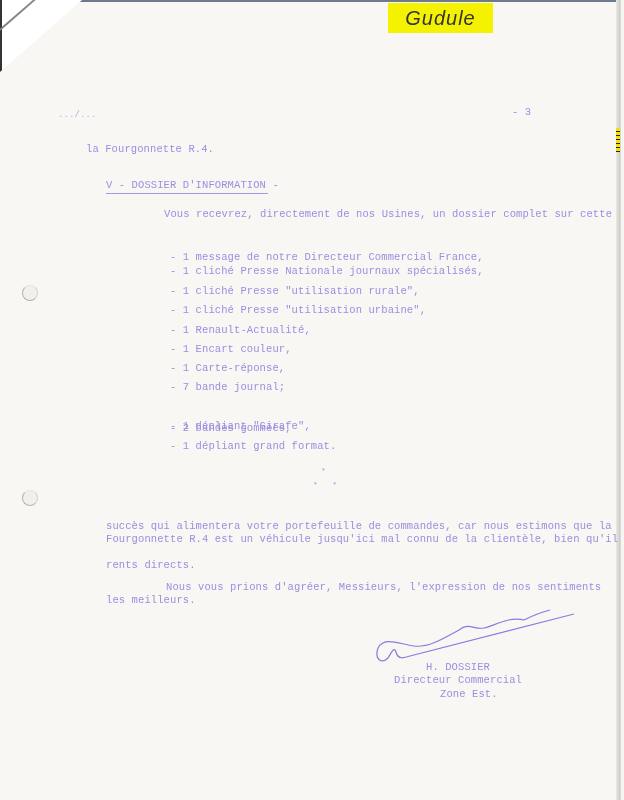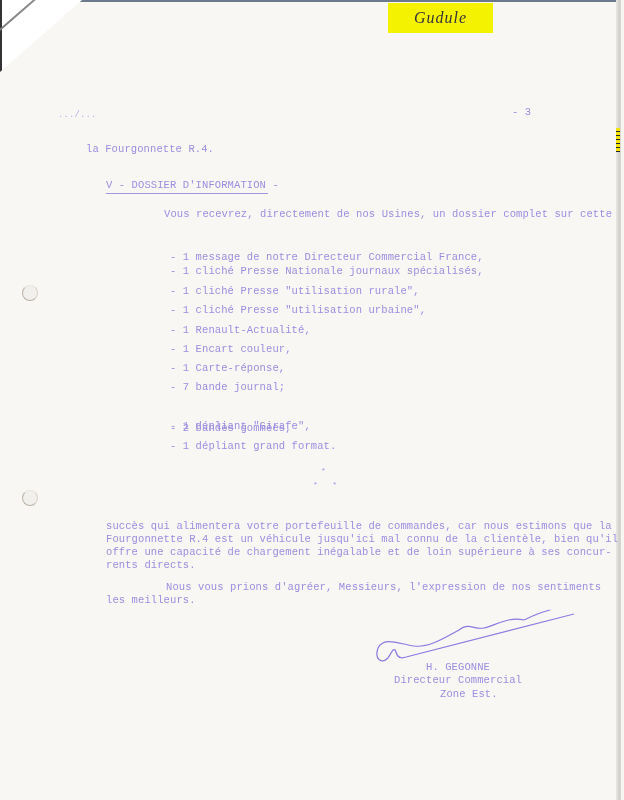--- a/index.html
+++ b/index.html
@@ -36,21 +36,21 @@
   .top-strip {
     position: absolute; left: 80px; top: 0; width: 540px; height: 2px;
     background: #6b7a8c;
   }
   .sticky {
     position: absolute; left: 388px; top: 3px; width: 105px; height: 30px;
     background: #f5f200;
     display: flex; align-items: center; justify-content: center;
   }
   .sticky-text {
-    font-family: Liberation Serif, serif; font-size: 16px; color: #333;
+    font-family: Liberation Sans, sans-serif; font-size: 20px; color: #333;
     font-style: italic; letter-spacing: 1px;
   }
   .punch {
     position: absolute; left: 22px; width: 14px; height: 14px;
     border-radius: 50%; border: 1px solid #b8b2a6;
     border-top-color: #e8e4dc; border-right-color: #d8d0c2;
     background: #f2f0ec;
   }
   .txt { position: absolute; color: #9c8ee0; font-size: 10.5px; line-height: 13px; white-space: pre; letter-spacing: 0.1px; }
   .faint { color: #b6aee6; }
@@ -98,27 +98,26 @@
   <div class="txt" style="left:170px;top:381px">- 7 bande journal;</div>
   <div class="txt" style="left:170px;top:422px">- 2 bandes gommées,</div>
   <div class="txt" style="left:170px;top:420px">- 1 dépliant "Girafe",</div>
   <div class="txt" style="left:170px;top:440px">- 1 dépliant grand format.</div>
 
   <div class="stars" style="left:321px;top:466px">*</div>
   <div class="stars" style="left:313px;top:480px;white-space:pre">*   *</div>
 
   <div class="txt" style="left:106px;top:520px">succès qui alimentera votre portefeuille de commandes, car nous estimons que la</div>
   <div class="txt" style="left:106px;top:533px">Fourgonnette R.4 est un véhicule jusqu'ici mal connu de la clientèle, bien qu'il</div>
-  <div class="txt" style="left:106px;top:546px">offre une capacité de chargement inégalable et de loin supérieure à ses concur-</div>
   <div class="txt" style="left:106px;top:559px">rents directs.</div>
 
   <div class="txt" style="left:166px;top:581px">Nous vous prions d'agréer, Messieurs, l'expression de nos sentiments</div>
   <div class="txt" style="left:106px;top:594px">les meilleurs.</div>
 
   <svg class="sig" width="200" height="60" viewBox="0 0 200 60">
     <path d="M150 12 C135 8,120 18,110 20 C100 22,95 14,85 22 C70 30,55 40,40 38 C25 36,10 28,4 40 C0 52,8 56,14 50 C18 44,20 38,22 44 C24 52,30 50,36 48 L 200 6" fill="none" stroke="#8a7ae0" stroke-width="1.2"></path>
     <path d="M150 12 C158 8,168 4,176 2" fill="none" stroke="#8a7ae0" stroke-width="1.2"></path>
   </svg>
 
-  <div class="txt" style="left:426px;top:661px">H. GEGONNE</div>
+  <div class="txt" style="left:426px;top:661px">H. DOSSIER</div>
   <div class="txt" style="left:394px;top:674px">Directeur Commercial</div>
   <div class="txt" style="left:440px;top:688px">Zone Est.</div>
 </div>
 
 </body></html>

